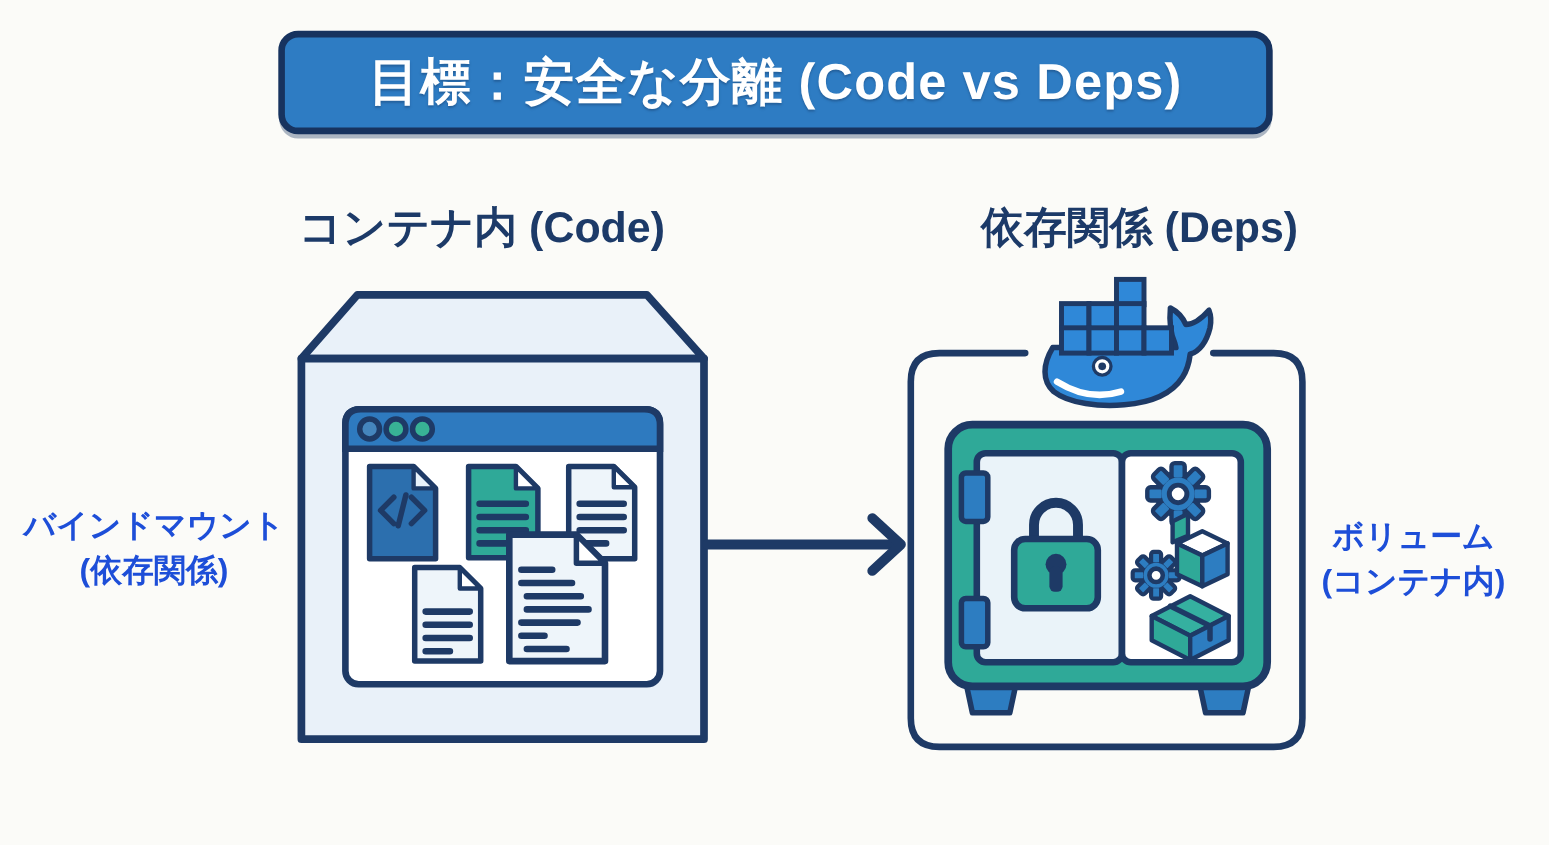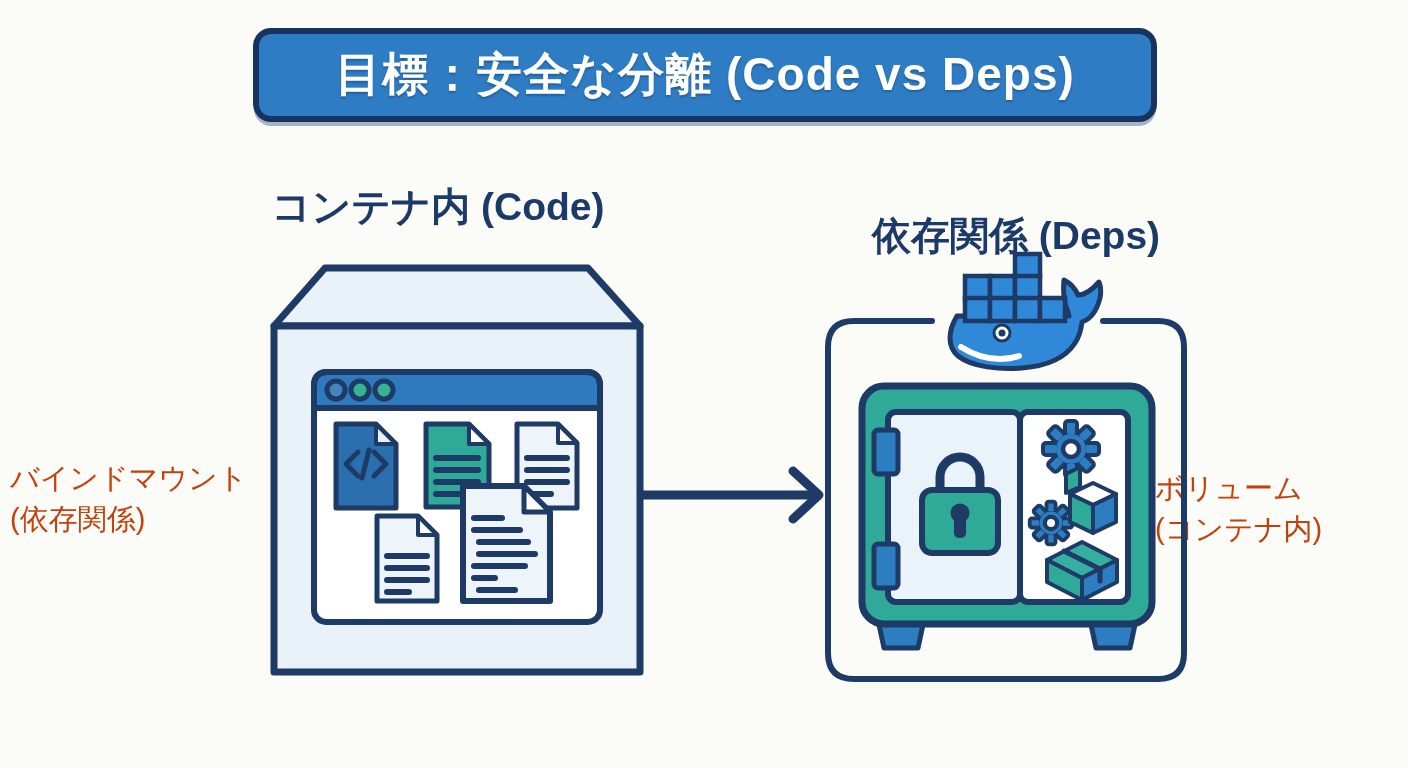--- a/index.html
+++ b/index.html
@@ -20,25 +20,25 @@
   .title-banner span{
     color:#ffffff;font-size:46px;font-weight:800;letter-spacing:1px;
     text-shadow:0 2px 2px rgba(18,42,80,0.35);white-space:nowrap;
   }
 
   .section-heading{
     position:absolute;top:180px;width:520px;text-align:center;
     color:#1c3a68;font-size:39px;font-weight:800;white-space:nowrap;
   }
   .heading-code{left:178px;}
-  .heading-deps{left:756px;margin-top:29px;}
+  .heading-deps{left:776px;}
 
   .side-label{
-    position:absolute;width:260px;
-    color:#c2410c;font-size:29px;font-weight:400;line-height:41px;
+    position:absolute;width:260px;text-align:center;
+    color:#1d4ed8;font-size:29px;font-weight:700;line-height:41px;
     white-space:nowrap;
   }
   .side-label-left{left:10px;top:458px;}
   .side-label-right{left:1155px;top:468px;}
 
   svg.diagram{position:absolute;left:0;top:0;}
 </style>
 </head>
 <body>
 

